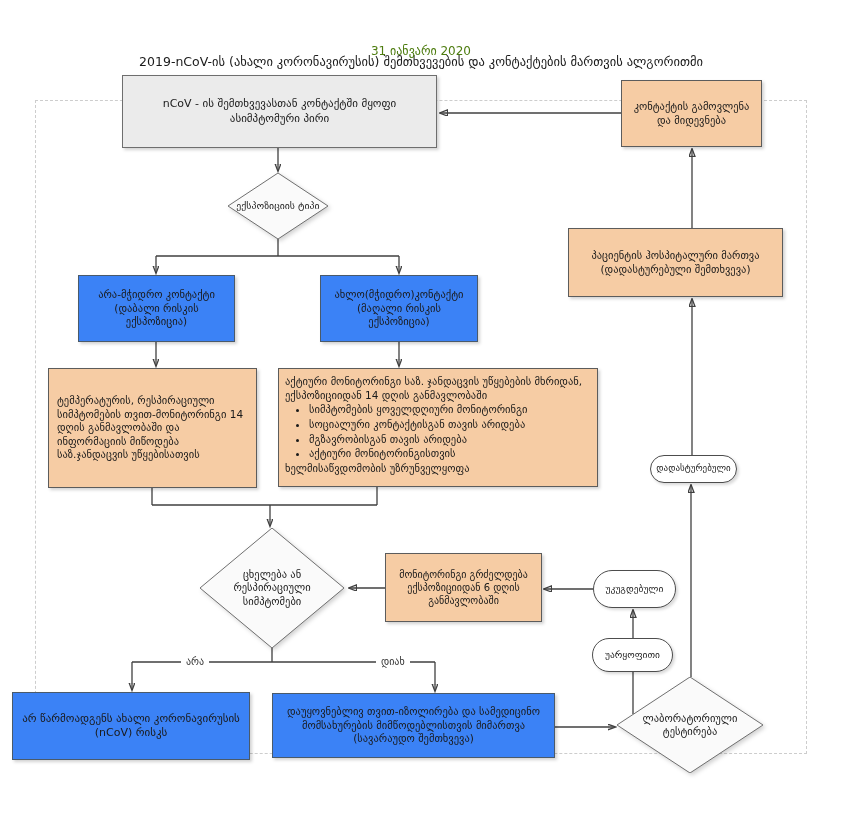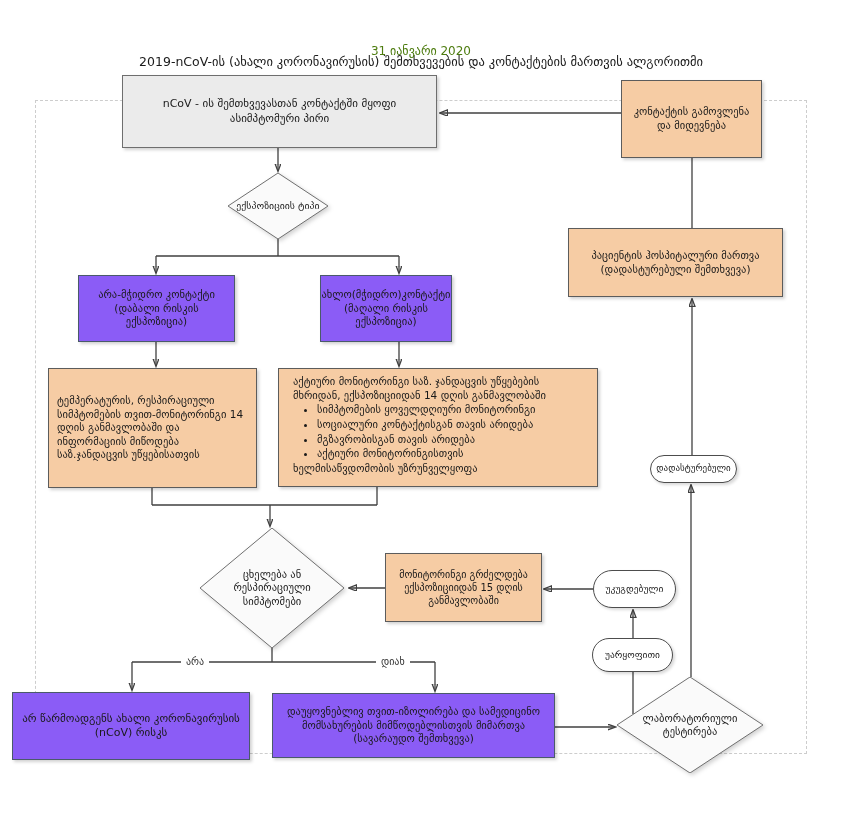--- a/index.html
+++ b/index.html
@@ -16,21 +16,21 @@
 
   .wires { position:absolute; left:0; top:0; z-index:1; pointer-events:none; }
   .wires path, .wires line { stroke:#404040; stroke-width:1.3; fill:none; }
 
   .node { position:absolute; box-sizing:border-box; display:flex; align-items:center;
           justify-content:center; text-align:center; font-size:10.5px; line-height:1.3;
           padding:20px 6px; z-index:2; }
   .box        { border:1px solid #4d4d4d; box-shadow:2px 2px 3px rgba(0,0,0,0.18); }
   .box-gray   { background:#ebebeb; border-color:#6e6e6e; }
   .box-orange { background:#f6cca4; border-color:#5c5c5c; }
-  .box-blue   { background:#8b5cf6; border-color:#4a5a6a; }
+  .box-blue   { background:#3b82f6; border-color:#4a5a6a; }
   .text-left  { text-align:left; justify-content:flex-start; }
 
   .ellipse { background:#ffffff; border:1px solid #4d4d4d; border-radius:999px;
              font-size:9.5px; padding:4px 8px; box-shadow:2px 2px 3px rgba(0,0,0,0.15); }
 
   .diamond { padding:0; }
   .diamond > svg { position:absolute; inset:0; width:100%; height:100%;
                    filter:drop-shadow(2px 2px 2px rgba(0,0,0,0.18)); }
   .diamond > svg polygon { fill:#fafafa; stroke:#6f6f6f; }
   .diamond .dlabel { position:relative; z-index:1; font-size:10.5px; line-height:1.25; }
@@ -92,44 +92,44 @@
     <line x1="132" y1="662" x2="132" y2="690" marker-end="url(#arr)"></line>
     <line x1="435" y1="662" x2="435" y2="691" marker-end="url(#arr)"></line>
 
     <line x1="555" y1="727" x2="615" y2="727" marker-end="url(#arr)"></line>
   </svg>
 
   <div class="node box box-gray" style="left:122px; top:75px; width:315px; height:73px; font-size:11px;">
     <span>nCoV - ის შემთხვევასთან კონტაქტში მყოფი ასიმპტომური პირი</span>
   </div>
 
-  <div class="node box box-orange" style="left:621px; top:80px; width:141px; height:78px;text-align:center;">
+  <div class="node box box-orange" style="left:621px; top:80px; width:141px; height:67px;text-align:center;">
     <span>კონტაქტის გამოვლენა და მიდევნება</span>
   </div>
 
   <div class="node diamond" style="left:228px; top:173px; width:100px; height:66px;">
     <svg viewBox="0 0 100 100" preserveAspectRatio="none">
       <polygon points="50,0 100,50 50,100 0,50" vector-effect="non-scaling-stroke"></polygon>
     </svg>
     <span class="dlabel" style="font-size:9.8px;">ექსპოზიციის ტიპი</span>
   </div>
 
   <div class="node box box-blue" style="left:78px; top:275px; width:157px; height:67px;">
     <span>არა-მჭიდრო კონტაქტი (დაბალი რისკის ექსპოზიცია)</span>
   </div>
 
-  <div class="node box box-blue" style="left:320px; top:275px; width:132px; height:67px;">
+  <div class="node box box-blue" style="left:320px; top:275px; width:158px; height:67px;">
     <span>ახლო(მჭიდრო)კონტაქტი (მაღალი რისკის ექსპოზიცია)</span>
   </div>
 
   <div class="node box box-orange text-left" style="left:48px; top:368px; width:209px; height:120px; align-items:center; padding:7px 8px;">
     <span>ტემპერატურის, რესპირაციული სიმპტომების თვით-მონიტორინგი 14 დღის განმავლობაში და ინფორმაციის მიწოდება საზ.ჯანდაცვის უწყებისათვის</span>
   </div>
 
-  <div class="node box box-orange mono-list" style="left:278px; top:368px; width:320px; height:119px; padding:6px 14px;">
+  <div class="node box box-orange mono-list" style="left:278px; top:368px; width:320px; height:119px; padding:6px 6px;">
     <p>აქტიური მონიტორინგი საზ. ჯანდაცვის უწყებების მხრიდან, ექსპოზიციიდან 14 დღის განმავლობაში</p>
     <ul>
       <li>სიმპტომების ყოველდღიური მონიტორინგი</li>
       <li>სოციალური კონტაქტისგან თავის არიდება</li>
       <li>მგზავრობისგან თავის არიდება</li>
       <li>აქტიური მონიტორინგისთვის</li>
     </ul>
     <p>ხელმისაწვდომობის უზრუნველყოფა</p>
   </div>
 
@@ -138,21 +138,21 @@
   </div>
 
   <div class="node diamond" style="left:200px; top:528px; width:144px; height:120px;">
     <svg viewBox="0 0 100 100" preserveAspectRatio="none">
       <polygon points="50,0 100,50 50,100 0,50" vector-effect="non-scaling-stroke"></polygon>
     </svg>
     <span class="dlabel" style="max-width:102px;">ცხელება ან რესპირაციული სიმპტომები</span>
   </div>
 
   <div class="node box box-orange" style="left:385px; top:553px; width:157px; height:69px; font-size:10px;">
-    <span>მონიტორინგი გრძელდება ექსპოზიციიდან 15 დღის განმავლობაში</span>
+    <span>მონიტორინგი გრძელდება ექსპოზიციიდან 6 დღის განმავლობაში</span>
   </div>
 
   <div class="node ellipse" style="left:593px; top:570px; width:83px; height:38px;">
     <span>უკუგდებული</span>
   </div>
 
   <div class="node ellipse" style="left:592px; top:638px; width:81px; height:34px;">
     <span>უარყოფითი</span>
   </div>
 

